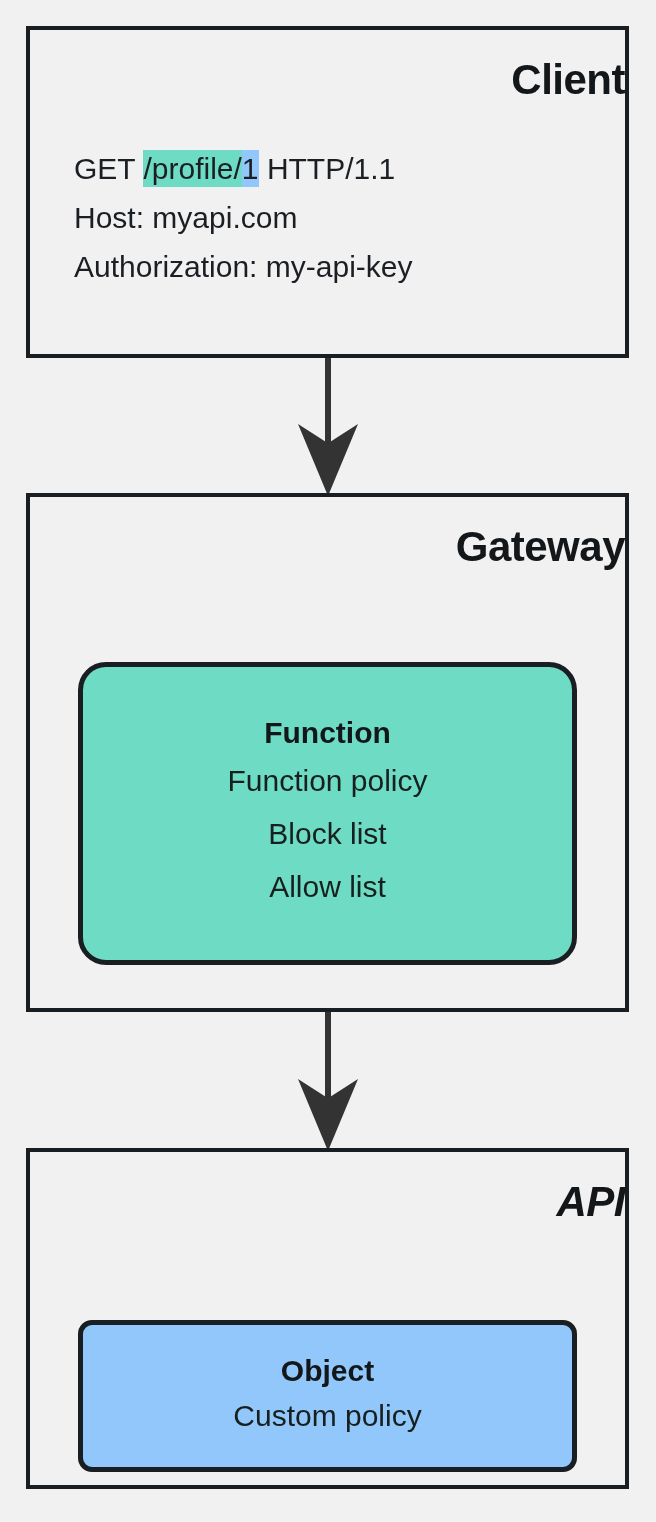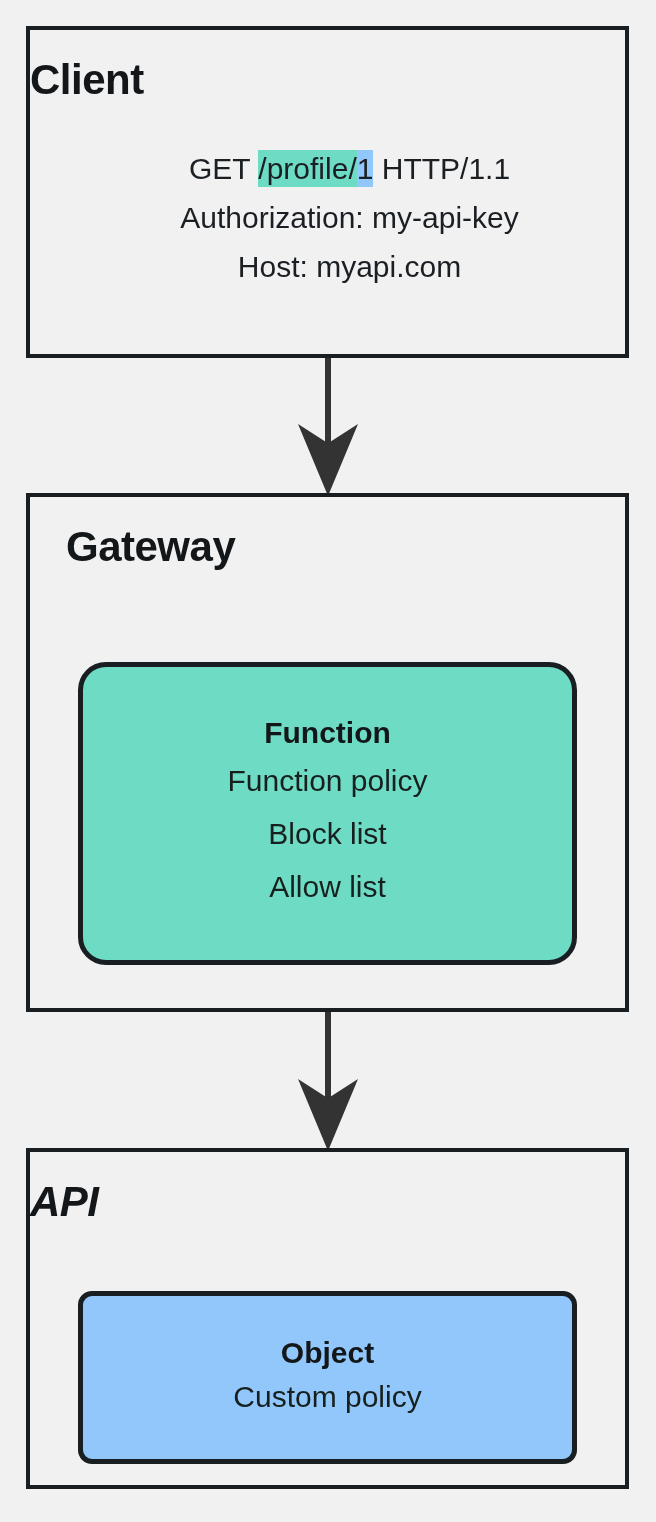--- a/index.html
+++ b/index.html
@@ -33,36 +33,36 @@
     border: 4px solid #191E22;
     border-radius: 0;
   }
 
   .node-client  { top: 26px;   height: 332px; }   
   .node-gateway { top: 493px;  height: 519px; }   
   .node-api     { top: 1148px; height: 341px; }   
 
   
   .node-title {
-    text-align: left;
+    text-align: right;
     font-weight: bold;
     font-size: 42px;
     line-height: 1.05;
     color: #131719;
     letter-spacing: -0.5px;
   }
   .node-client  .node-title { margin-top: 28px; }
   .node-gateway .node-title { margin-top: 28px; padding-left: 36px; }
   .node-api     .node-title { margin-top: 28px; font-style: italic; }
 
   
   .request-block {
     margin-top: 42px;
     padding-left: 44px;
-    text-align: center;
+    text-align: left;
     font-size: 30px;
     line-height: 49px;
     color: #1B1F23;
     white-space: nowrap;
   }
   .request-line { display: block; }
   .hl-path {
     background: #6EDCC4;
     padding: 2px 0;
     box-decoration-break: clone;
@@ -90,22 +90,22 @@
   }
 
   .subnode-function {
     top: 165px;                 
     height: 303px;              
     background: #6EDCC4;
     border-radius: 28px;
   }
 
   .subnode-object {
-    top: 139px;                 
-    height: 173px;              
+    top: 168px;                 
+    height: 152px;              
     background: #91C7FB;
     border-radius: 14px;
   }
 
   .subnode-title {
     font-weight: bold;
     font-size: 30px;
     line-height: 1.25;
     color: #131719;
     margin-bottom: 2px;
@@ -148,22 +148,22 @@
     <g>
       <line x1="328" y1="1012" x2="328" y2="1142" stroke="#333333" stroke-width="6" marker-end="url(#arrowhead)"></line>
     </g>
   </svg>
 
   <div class="node node-client">
     <div class="node-title">Client</div>
 
     <div class="request-block">
       <span class="request-line"><span>GET </span><span class="hl-path">/profile/</span><span class="hl-id">1</span><span> HTTP/1.1</span></span>
+      <span class="request-line">Host: myapi.com</span>
       <span class="request-line">Authorization: my-api-key</span>
-      <span class="request-line">Host: myapi.com</span>
     </div>
   </div>
 
   <div class="node node-gateway">
     <div class="node-title">Gateway</div>
 
     <div class="subnode subnode-function">
       <div class="subnode-title">Function</div>
       <div class="subnode-line">Function policy</div>
       <div class="subnode-line">Block list</div>

